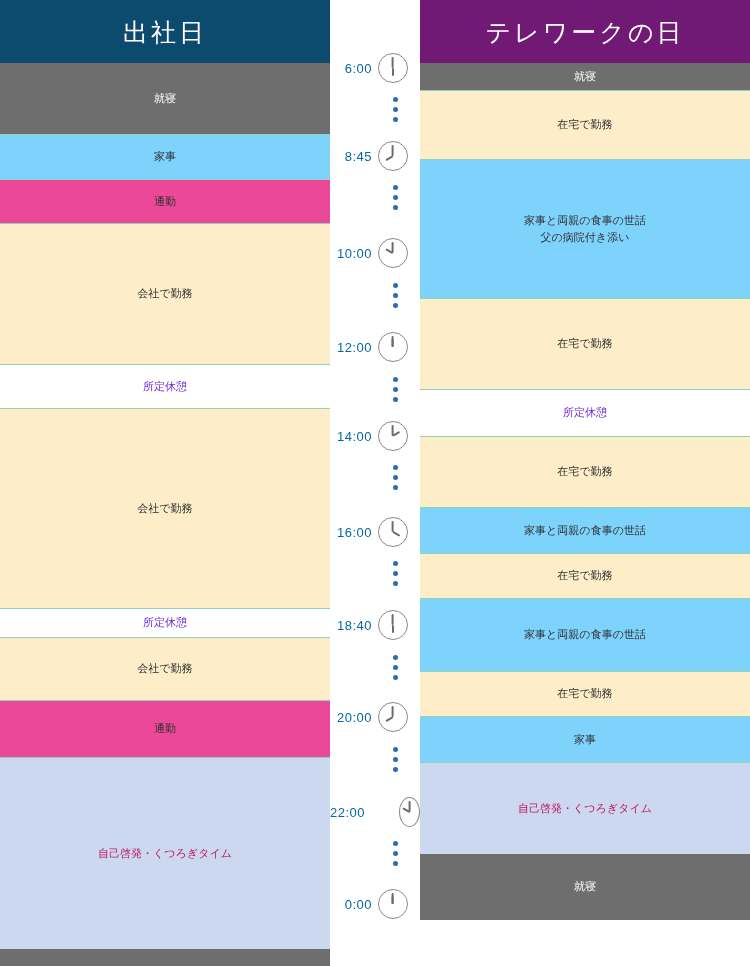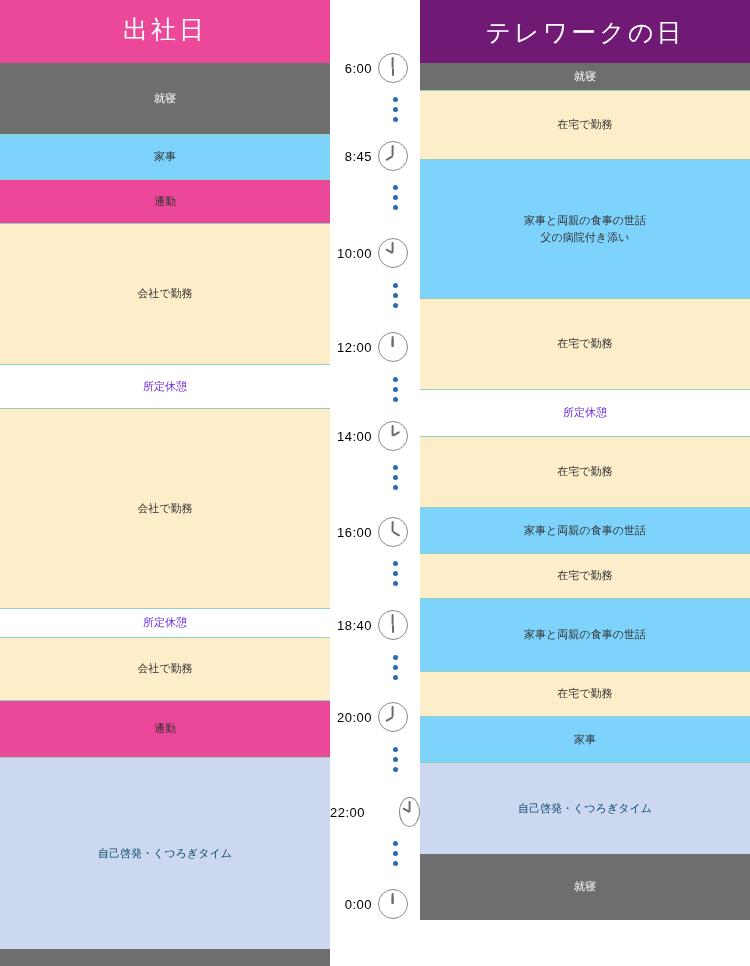--- a/index.html
+++ b/index.html
@@ -30,21 +30,21 @@
   .column.right { left: 420px; }
 
   .col-head {
     height: 64px;
     line-height: 64px;
     text-align: center;
     color: #ffffff;
     font-size: 25px;
     letter-spacing: 3px;
   }
-  .col-head.left-head  { background: #ec4899; font-family: Liberation Mono, monospace; }
+  .col-head.left-head  { background: #0c4a6e; }
   .col-head.right-head { background: #701a75; }
 
   .col-body {
     position: relative;
   }
 
   
   .block {
     position: relative;
     box-sizing: border-box;
@@ -76,21 +76,21 @@
   .block.commute {
     background: #ec4899;
     color: #333333;
   }
   .block.rest {
     background: #ffffff;
     color: #6d28d9;
   }
   .block.relax {
     background: #ccd8f0;
-    color: #0c4a6e;
+    color: #be185d;
   }
 
   
   .axis {
     position: absolute;
     left: 330px;
     top: 0;
     width: 90px;
     height: 966px;
   }
@@ -101,21 +101,21 @@
     height: 34px;
     display: flex;
     align-items: center;
   }
   .tick .t-label {
     width: 48px;
     text-align: right;
     padding-right: 6px;
     box-sizing: border-box;
     font-size: 13px;
-    color: #000000;
+    color: #0369a1;
     letter-spacing: 0.5px;
   }
   .clock {
     width: 30px;
     height: 30px;
     border-radius: 50%;
     border: 1.6px solid #8a8a8a;
     position: relative;
     box-sizing: border-box;
   }

